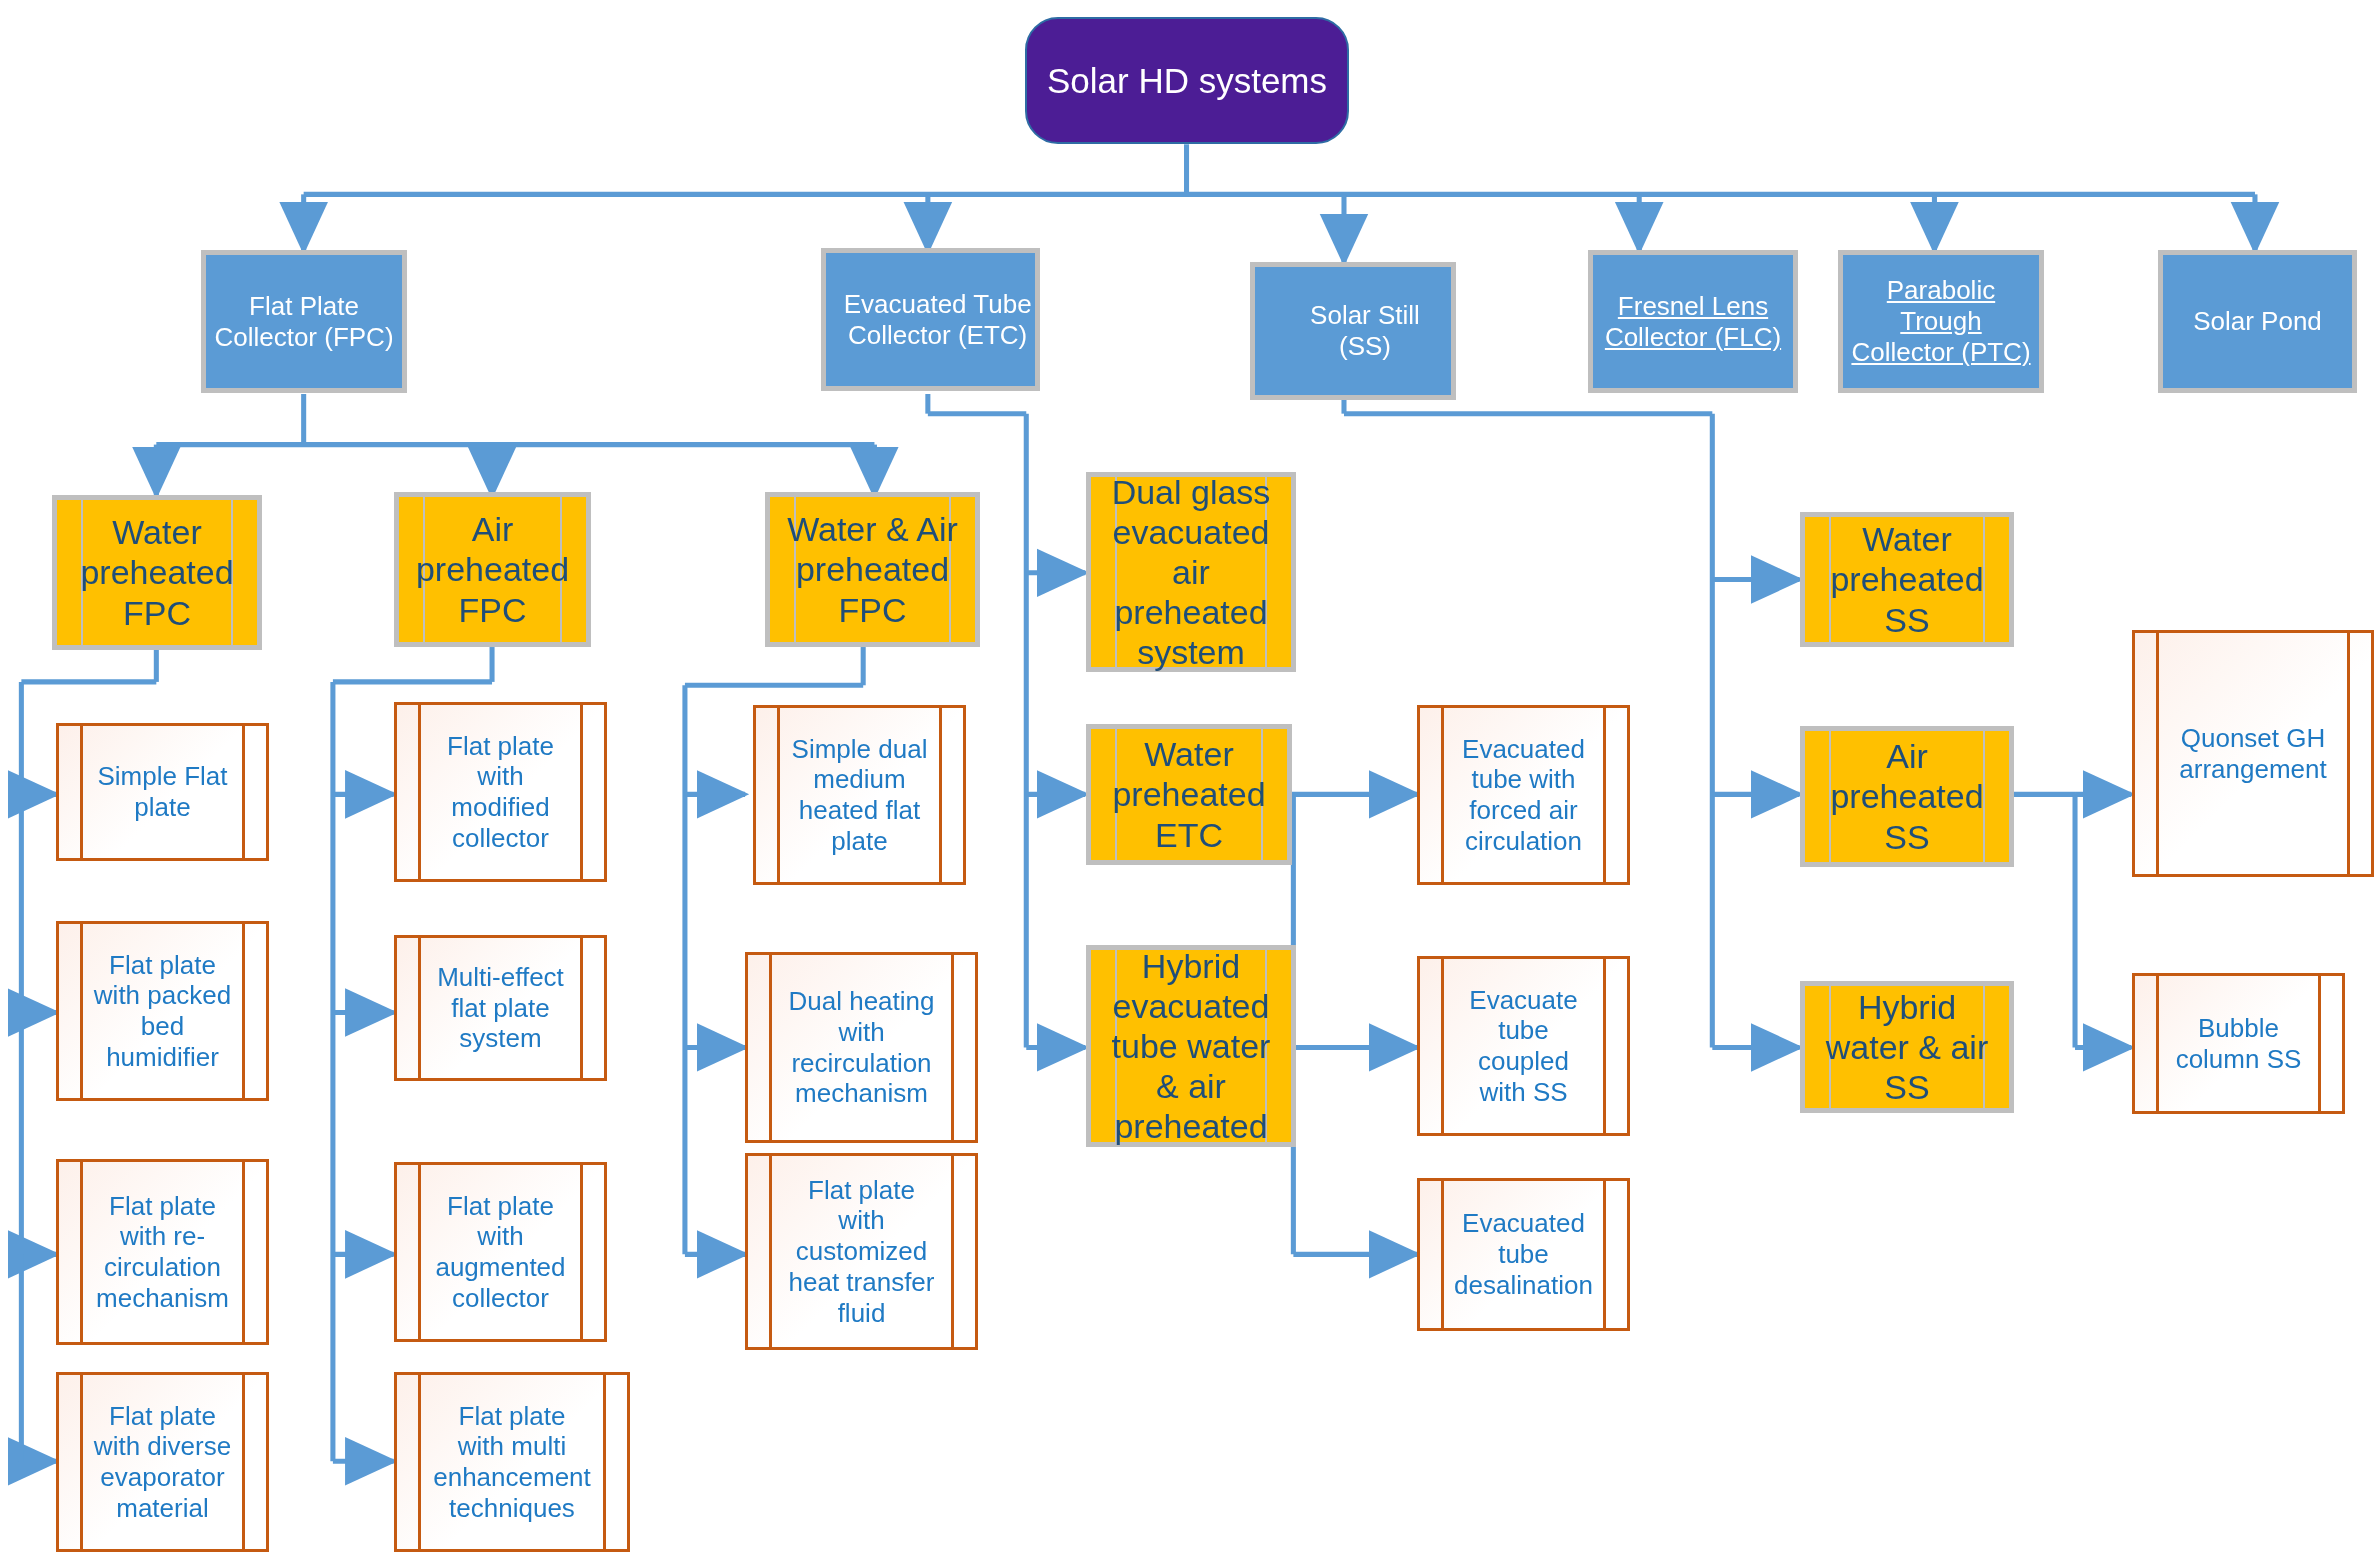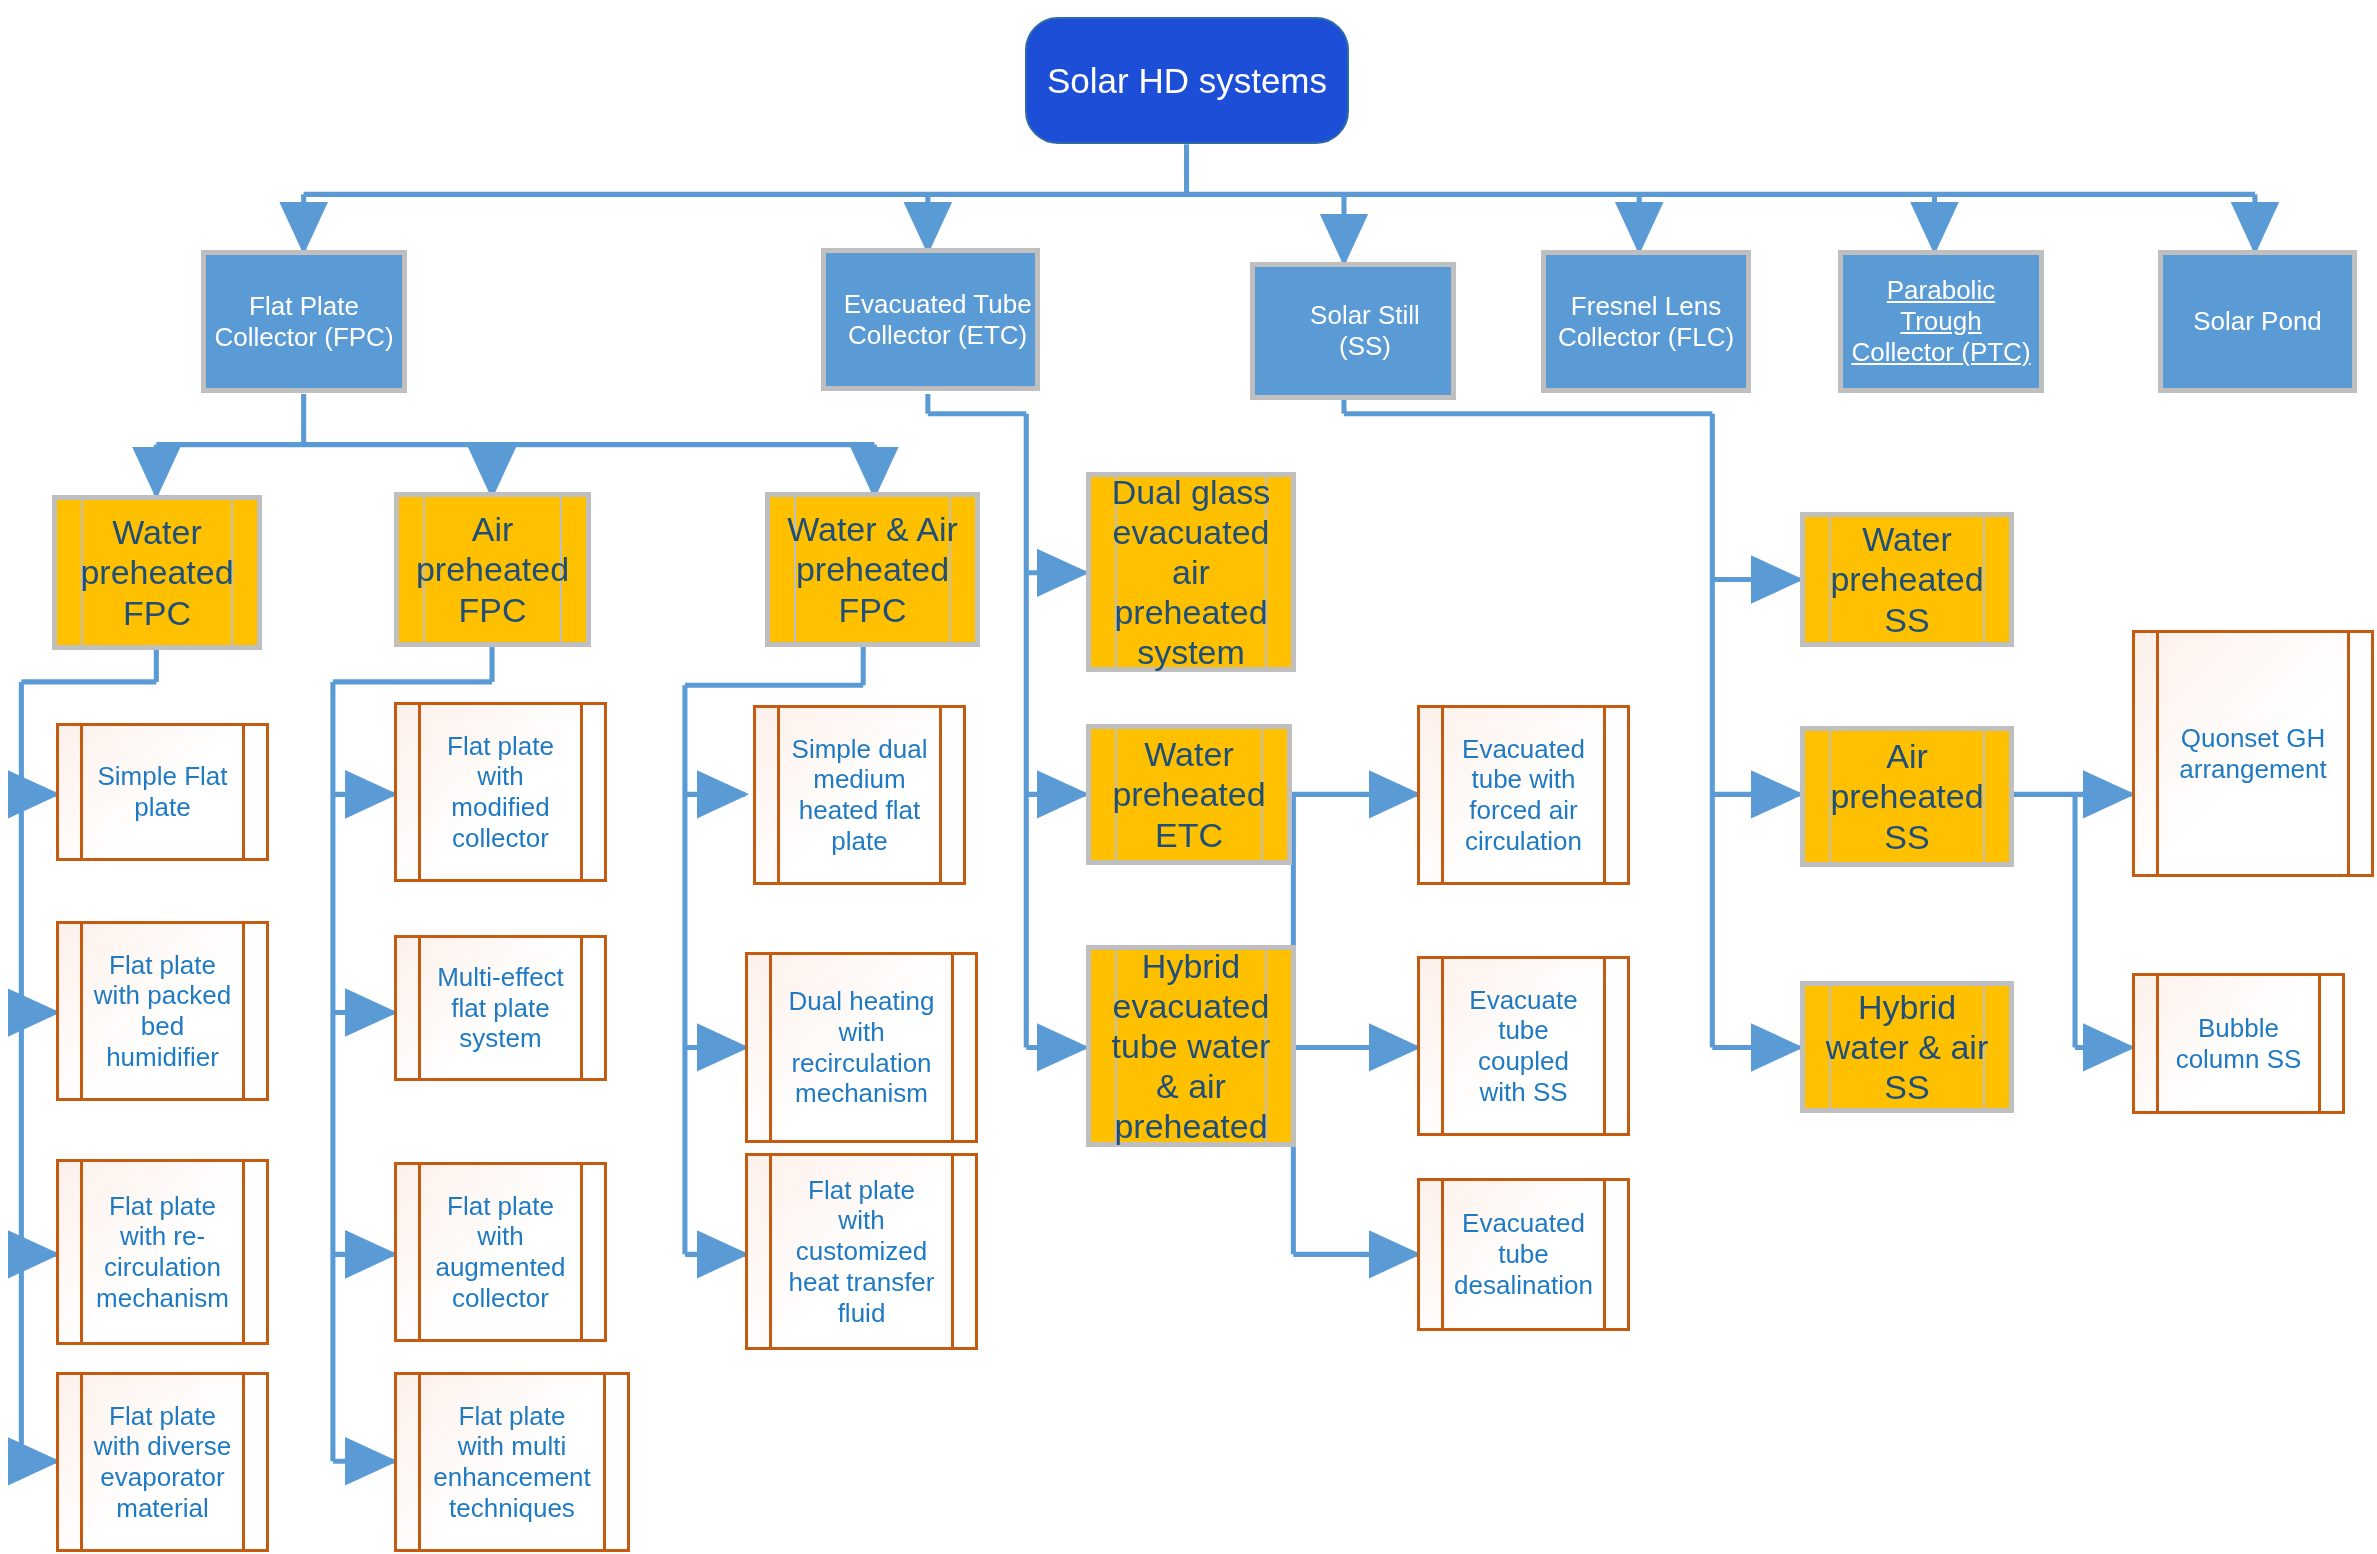--- a/index.html
+++ b/index.html
@@ -4,21 +4,21 @@
 <style>
   html,body{margin:0;padding:0;background:#ffffff;}
   body{font-family:"Liberation Sans", sans-serif;}
   #stage{position:relative;width:2377px;height:1555px;background:#fff;overflow:hidden;}
   svg.wires{position:absolute;left:0;top:0;width:2377px;height:1555px;pointer-events:none;}
 
   .node{position:absolute;box-sizing:border-box;display:flex;align-items:center;justify-content:center;text-align:center;}
   .node .lbl{position:relative;z-index:3;padding:0 3.4px;line-height:1.18;white-space:pre-line;}
 
   
-  .root{background:#1d4ed8;border:2.8px solid #2E6CA4;border-radius:33px;color:#ffffff;font-size:35px;}
+  .root{background:#4c1d95;border:2.8px solid #2E6CA4;border-radius:33px;color:#ffffff;font-size:35px;}
 
   
   .lvl2{background:#5B9BD5;border:5px solid #BFBFBF;color:#ffffff;font-size:26px;}
 
   
   .amber{background:#FFC000;border:5px solid #BFBFBF;color:#1F4E79;font-size:34px;}
   .amber::before,.amber::after{content:"";position:absolute;top:0;bottom:0;width:2.8px;background:#BFBFBF;z-index:2;}
   .amber::before{left:23.6px;}
   .amber::after{right:23.6px;}
 
@@ -116,21 +116,21 @@
     <span class="lbl">Flat Plate
 Collector (FPC)</span>
   </div>
   <div class="node lvl2" style="left:821px;top:248px;width:219px;height:143px;justify-content:flex-end;">
     <span class="lbl">Evacuated Tube
 Collector (ETC)</span>
   </div>
   <div class="node lvl2" style="left:1250px;top:262px;width:206px;height:138px;padding-left:24px;">
     <span class="lbl">Solar Still (SS)</span>
   </div>
-  <div class="node lvl2" style="left:1541px;top:250px;width:210px;height:143px;">
+  <div class="node lvl2" style="left:1588px;top:250px;width:210px;height:143px;text-decoration:underline;">
     <span class="lbl">Fresnel Lens
 Collector (FLC)</span>
   </div>
   <div class="node lvl2" style="left:1838px;top:250px;width:206px;height:143px;text-decoration:underline;">
     <span class="lbl">Parabolic
 Trough
 Collector (PTC)</span>
   </div>
   <div class="node lvl2" style="left:2158px;top:250px;width:199px;height:143px;">
     <span class="lbl">Solar Pond</span>

